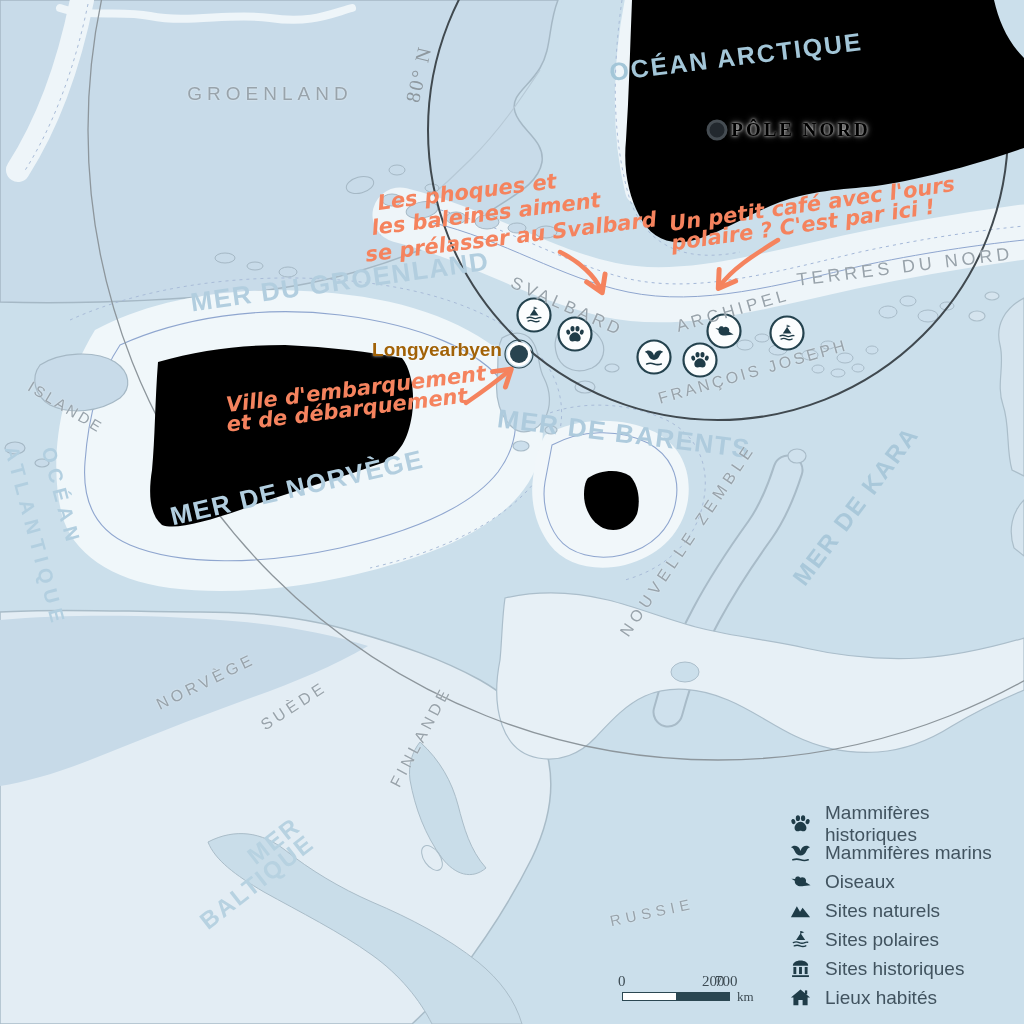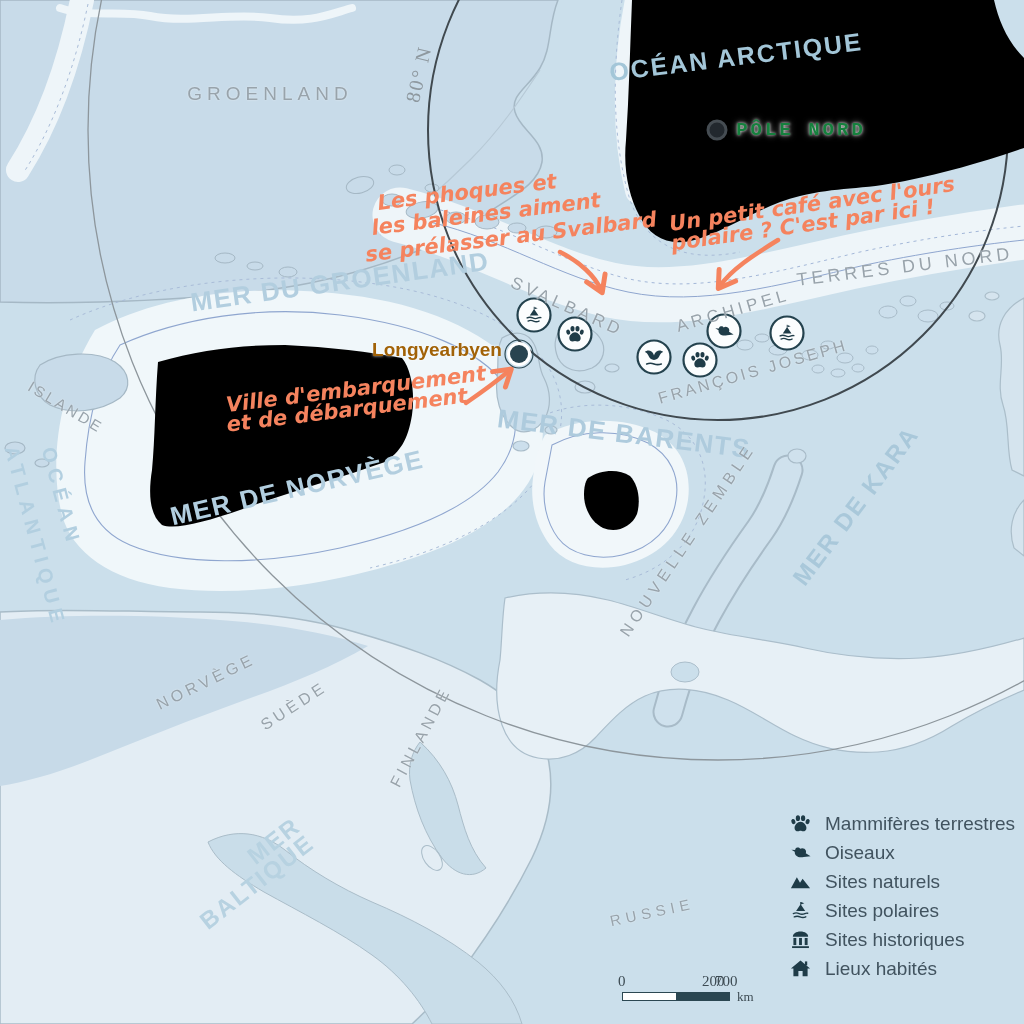--- a/index.html
+++ b/index.html
@@ -5,21 +5,21 @@
   html,body{margin:0;padding:0;background:#cbdfeb;}
   #stage{position:relative;width:1024px;height:1024px;overflow:hidden;background:#cbdfeb;
          font-family:"Liberation Sans",sans-serif;}
   #stage svg.mapart{position:absolute;left:0;top:0;}
   .lbl{position:absolute;white-space:nowrap;transform:translate(-50%,-50%);}
   .sea{color:#aecbdd;font-weight:bold;}
   .country{color:#98a3ab;font-weight:500;text-shadow:0 0 2px rgba(255,255,255,.55);}
   .serif{font-family:"Liberation Serif",serif;}
   .hand{font-family:"DejaVu Sans",sans-serif;font-style:italic;font-weight:bold;color:#f5835e;}
   .cityname{font-weight:bold;color:#a16207;text-shadow:0 0 3px rgba(255,255,255,.9);}
-  .pole{font-family:Liberation Mono, monospace;font-weight:bold;color:#15803d;
+  .pole{font-family:Liberation Serif, serif;font-weight:bold;color:#000000;
         text-shadow:0 0 3px rgba(255,255,255,.85),0 0 6px rgba(255,255,255,.6);}
   
   #legend{position:absolute;left:789px;top:809px;}
   .legrow{display:flex;align-items:center;height:29px;}
   .legrow svg{flex:0 0 23px;}
   .legrow .legtxt{margin-left:13px;font-size:19px;color:#41535f;}
   
   #scalebar{position:absolute;left:618px;top:973px;width:150px;height:36px;
             font-family:"Liberation Serif",serif;color:#3d4b53;}
   #scalebar .tick{position:absolute;top:0;font-size:15px;}
@@ -265,21 +265,27 @@
 <div class="lbl hand" style="left:812px;top:204px;font-size:21px;transform:translate(-50%,-50%) rotate(-8deg);">Un petit café avec l'ours</div>
 <div class="lbl hand" style="left:803px;top:225px;font-size:21px;transform:translate(-50%,-50%) rotate(-8deg);">polaire ? C'est par ici !</div>
 <div class="lbl hand" style="left:356px;top:389px;font-size:21px;transform:translate(-50%,-50%) rotate(-7deg);">Ville d'embarquement</div>
 <div class="lbl hand" style="left:347px;top:410px;font-size:21px;transform:translate(-50%,-50%) rotate(-7deg);">et de débarquement</div>
 
 <div id="legend">
   <div class="legrow">
     <svg width="23" height="23" viewBox="0 0 24 24">
           <use href="#icon-paw"></use>
         </svg>
-    <span class="legtxt">Mammifères terrestres</span>
+    <span class="legtxt">Mammifères historiques</span>
+  </div>
+  <div class="legrow">
+    <svg width="23" height="23" viewBox="0 0 24 24">
+          <use href="#icon-whale"></use>
+        </svg>
+    <span class="legtxt">Mammifères marins</span>
   </div>
   <div class="legrow">
     <svg width="23" height="23" viewBox="0 0 24 24">
           <use href="#icon-bird"></use>
         </svg>
     <span class="legtxt">Oiseaux</span>
   </div>
   <div class="legrow">
     <svg width="23" height="23" viewBox="0 0 24 24">
           <use href="#icon-mountain"></use>

